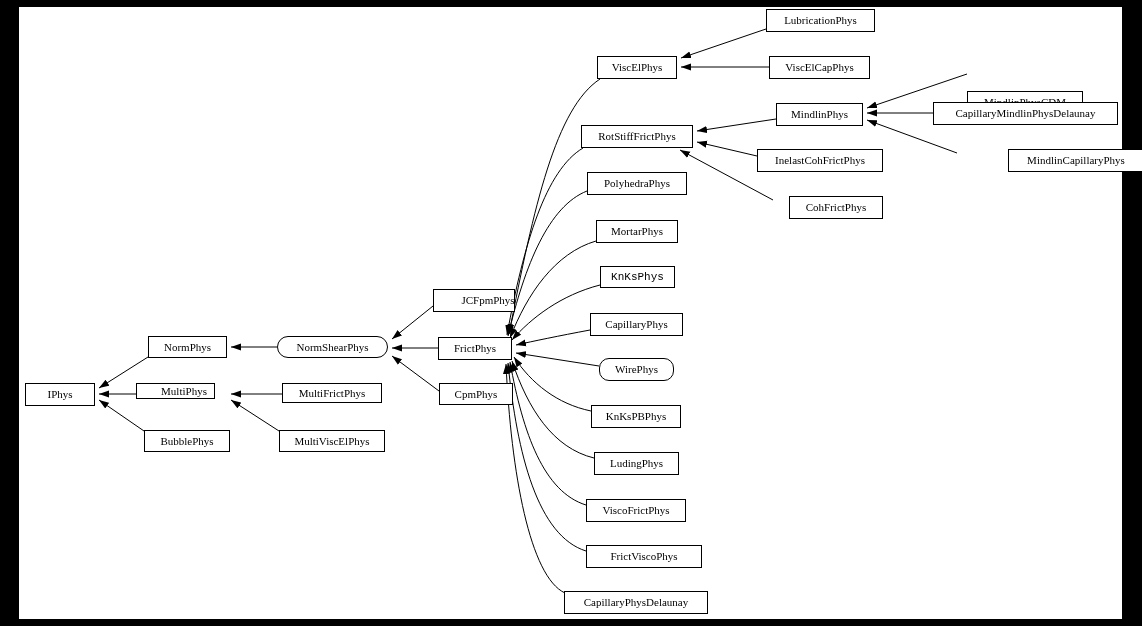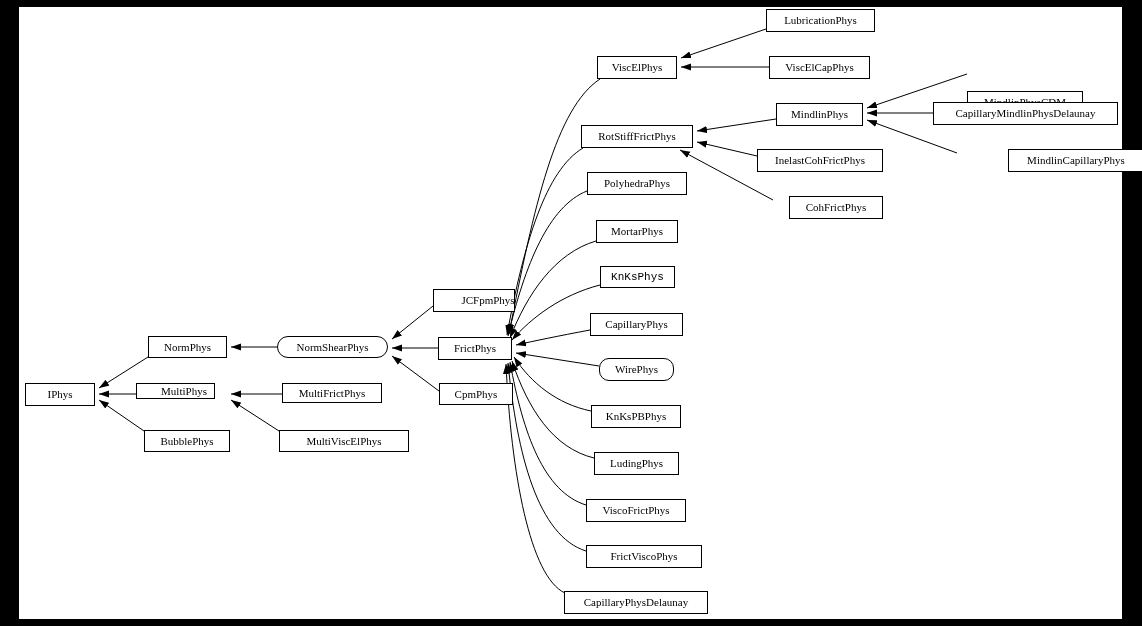--- a/index.html
+++ b/index.html
@@ -85,21 +85,21 @@
     <path class="edge" marker-end="url(#arrow)" d="M933,113 L867,113"></path>
     <path class="edge" marker-end="url(#arrow)" d="M957,153 L867,120"></path>
   </svg>
 
   <div class="node" style="left:25px;  top:383px; width:70px;  height:23px;">IPhys</div>
   <div class="node" style="left:148px; top:336px; width:79px;  height:22px;">NormPhys</div>
   <div class="node" style="left:136px; top:383px; width:79px;  height:16px;padding-left:17px;">MultiPhys</div>
   <div class="node" style="left:144px; top:430px; width:86px;  height:22px;">BubblePhys</div>
   <div class="node" style="left:277px; top:336px; width:111px; height:22px;border-radius:11px;">NormShearPhys</div>
   <div class="node" style="left:282px; top:383px; width:100px; height:20px;">MultiFrictPhys</div>
-  <div class="node" style="left:279px; top:430px; width:130px; height:22px;">MultiViscElPhys</div>
+  <div class="node" style="left:279px; top:430px; width:106px; height:22px;">MultiViscElPhys</div>
   <div class="node" style="left:433px; top:289px; width:82px;  height:23px;padding-left:28px;">JCFpmPhys</div>
   <div class="node" style="left:438px; top:337px; width:74px;  height:23px;">FrictPhys</div>
   <div class="node" style="left:439px; top:383px; width:74px;  height:22px;">CpmPhys</div>
   <div class="node" style="left:597px; top:56px;  width:80px;  height:23px;">ViscElPhys</div>
   <div class="node" style="left:581px; top:125px; width:112px; height:23px;">RotStiffFrictPhys</div>
   <div class="node" style="left:587px; top:172px; width:100px; height:23px;">PolyhedraPhys</div>
   <div class="node" style="left:596px; top:220px; width:82px;  height:23px;">MortarPhys</div>
   <div class="node" style="left:600px; top:266px; width:75px;  height:22px;font-family:Liberation Mono, monospace;">KnKsPhys</div>
   <div class="node" style="left:590px; top:313px; width:93px;  height:23px;">CapillaryPhys</div>
   <div class="node" style="left:599px; top:358px; width:75px;  height:23px;border-radius:10px;">WirePhys</div>

